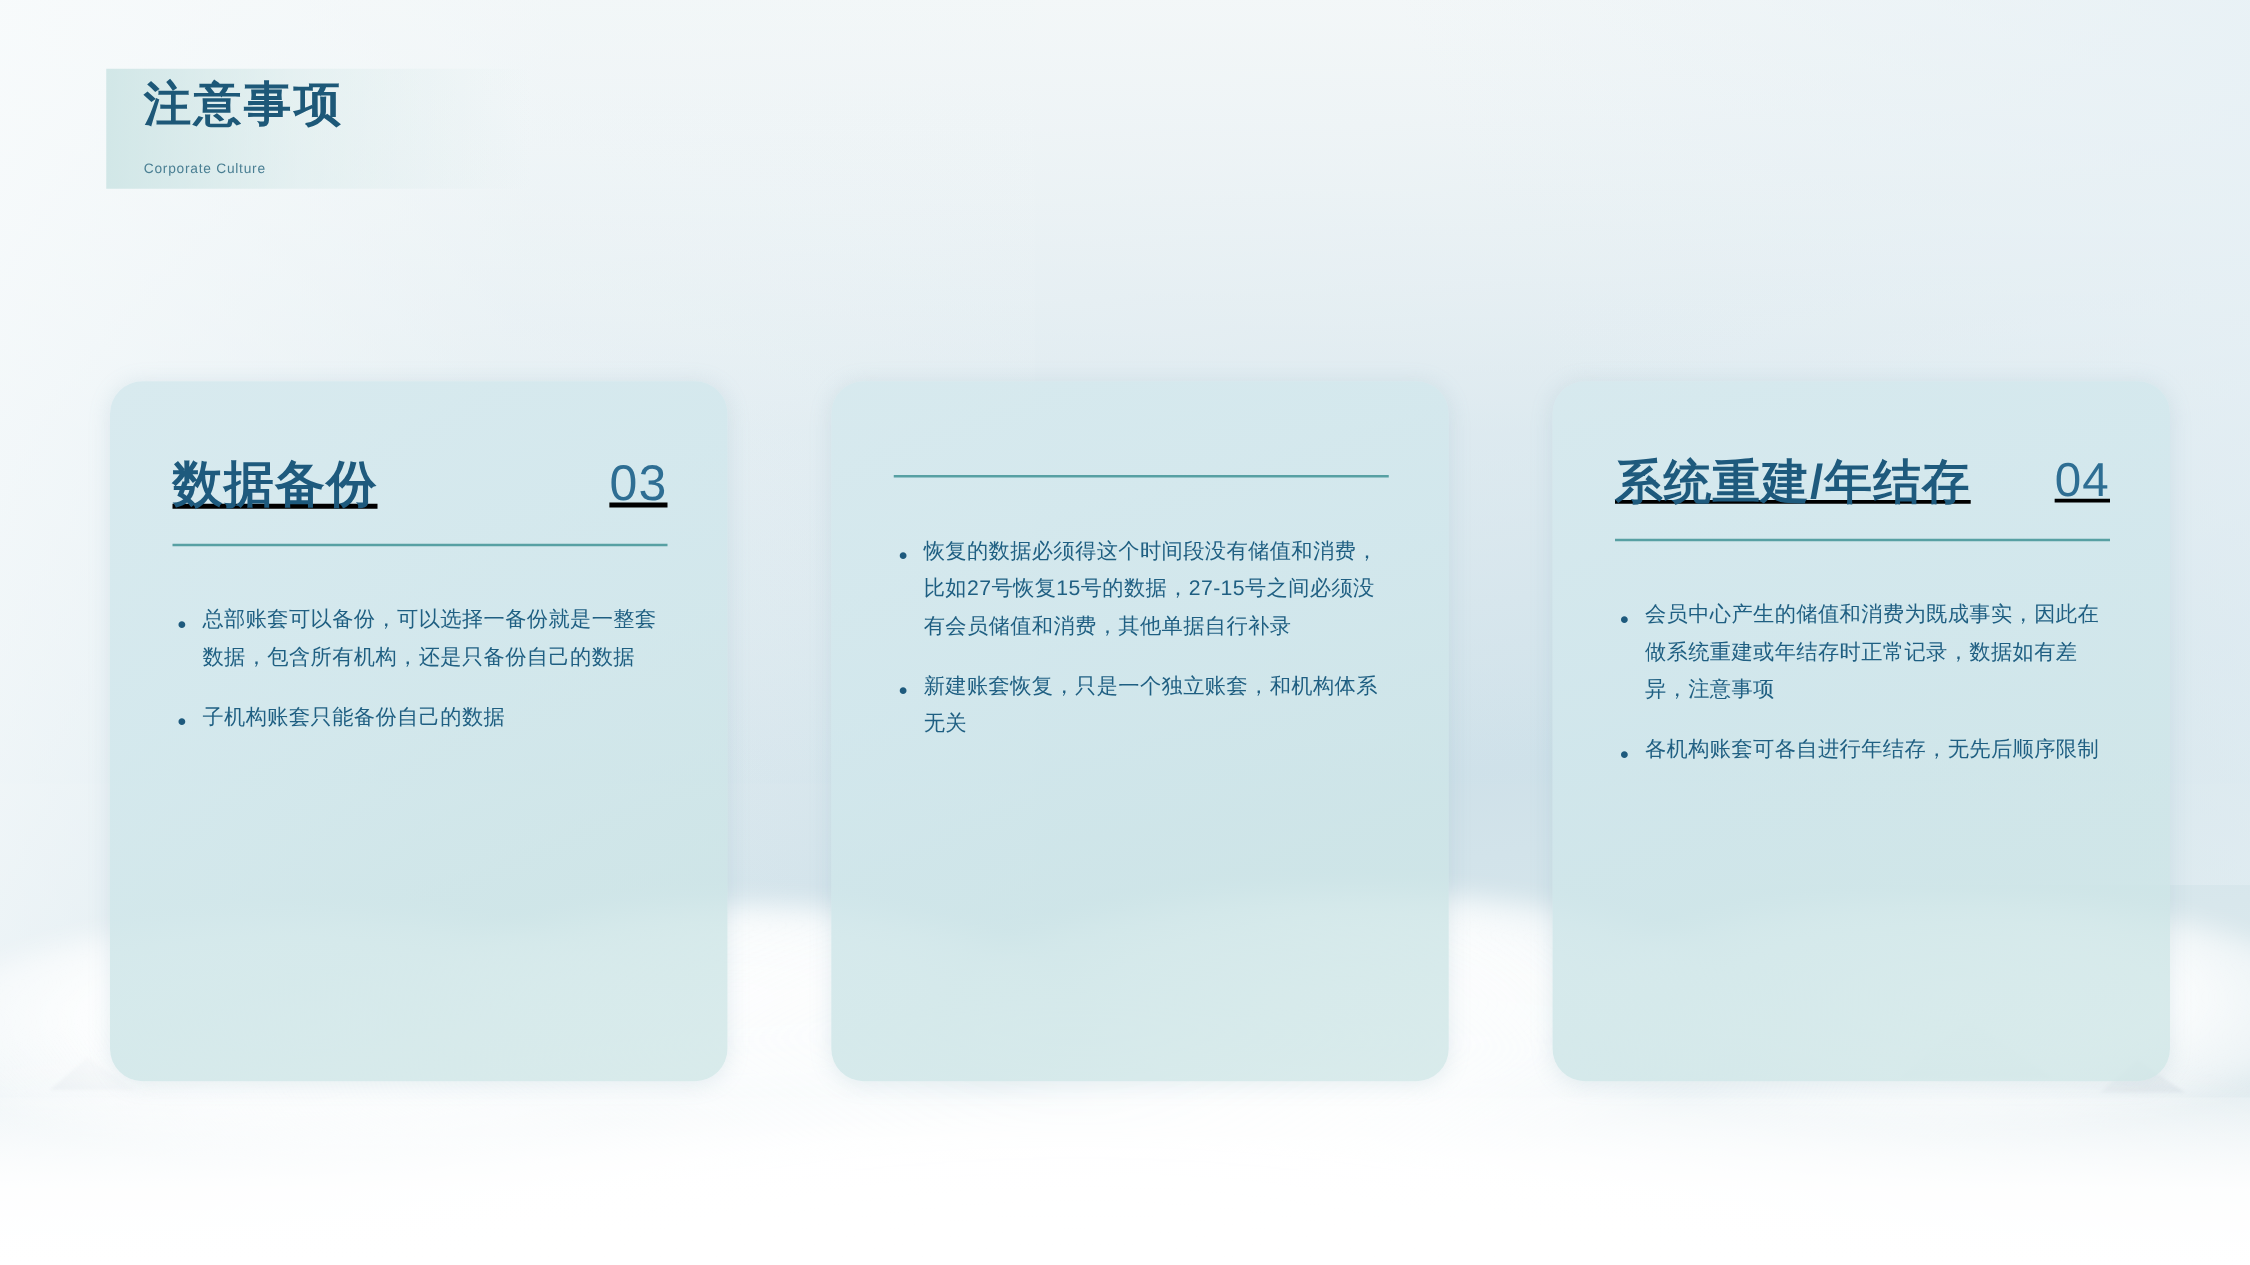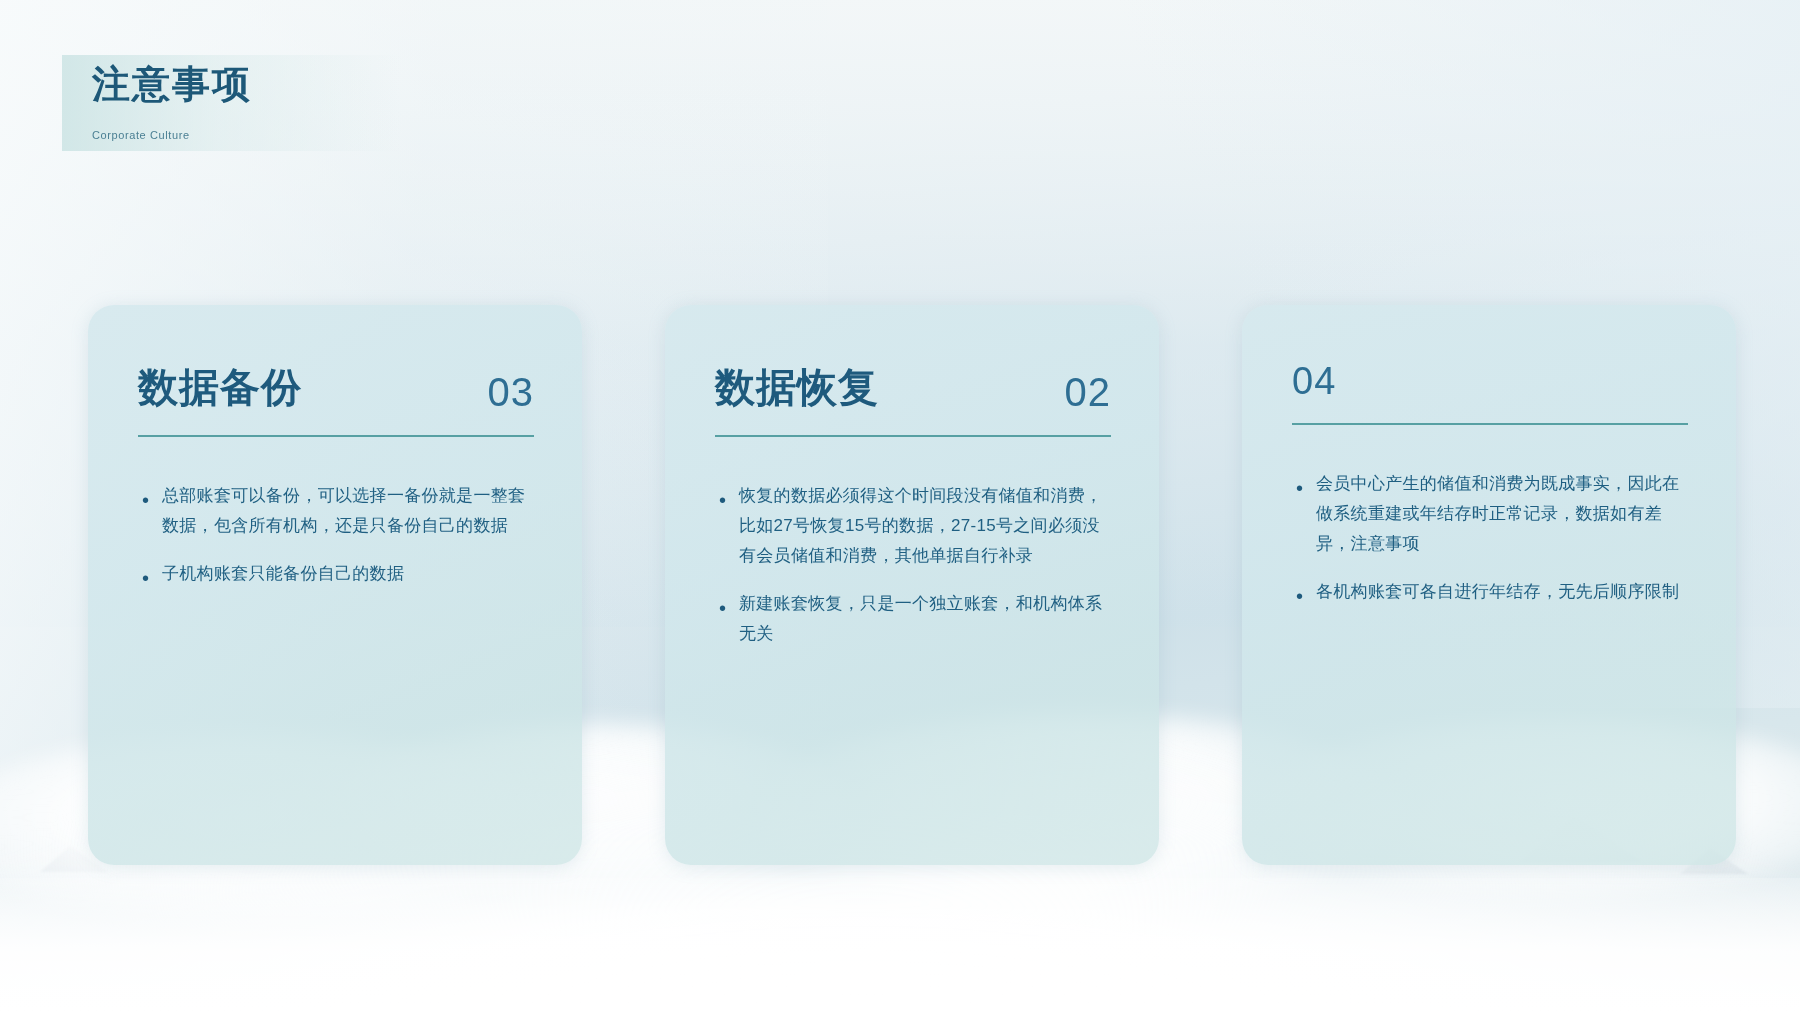--- a/index.html
+++ b/index.html
@@ -53,21 +53,21 @@
     border-right:68px solid transparent;
     border-bottom:46px solid rgba(150,172,185,.42);
     filter:blur(1.2px);
   }
   .peak.small {
     border-left-width:30px; border-right-width:38px; border-bottom-width:26px;
     border-bottom-color:rgba(160,180,192,.34);
   }
 
   
-  .header { position:absolute; left:53px; top:55px; display:flex; align-items:flex-start; }
+  .header { position:absolute; left:76px; top:55px; display:flex; align-items:flex-start; }
   .header-bar { width:9px; background:#3f9a9a; border-radius:1px; }
   .header-plate {
     padding:6px 150px 10px 30px;
     background:linear-gradient(90deg,rgba(196,224,224,.72) 0%,rgba(210,231,231,.42) 45%,rgba(224,238,238,0) 100%);
   }
   .header-title {
     font-size:38px; font-weight:bold; color:#1d5878; letter-spacing:2px; line-height:1.25;
   }
   .header-sub {
     font-size:11px; color:#4a7f93; letter-spacing:.6px; margin-top:20px;
@@ -79,22 +79,23 @@
     display:flex; gap:83px;
   }
   .card {
     width:494px; height:560px;
     border-radius:26px;
     background:linear-gradient(160deg,rgba(214,233,238,.92) 0%,rgba(209,231,236,.88) 40%,rgba(205,229,231,.82) 72%,rgba(203,228,228,.72) 100%);
     box-shadow:0 2px 18px rgba(120,160,175,.18);
     padding:55px 42px 0 42px;
   }
   .card-head {
-    display:flex; align-items:flex-end; justify-content:space-between;
+    display:flex; align-items:center; justify-content:space-between;
     padding:0 6px 0 8px;
+    text-decoration:underline;
   }
   .card-title {
     font-size:40px; font-weight:bold; color:#1e5a7d; letter-spacing:1px; white-space:nowrap;
   }
   .card-num {
     font-size:40px; color:#2e6e93; font-weight:400; letter-spacing:1px;
   }
   .card-rule {
     height:2px; margin:20px 6px 0 8px;
     background:#57a0a3;
@@ -154,39 +155,36 @@
         <div class="bullet-text">总部账套可以备份，可以选择一备份就是一整套数据，包含所有机构，还是只备份自己的数据</div>
       </div>
       <div class="bullet">
         <div class="bullet-dot">•</div>
         <div class="bullet-text">子机构账套只能备份自己的数据</div>
       </div>
     </div>
   </div>
 
   <div class="card">
-    <div class="card-head">
-      <div class="card-title">数据恢复</div>
-      <div class="card-num">02</div>
-    </div>
     <div class="card-rule"></div>
     <div class="bullets">
       <div class="bullet">
         <div class="bullet-dot">•</div>
         <div class="bullet-text">恢复的数据必须得这个时间段没有储值和消费，比如27号恢复15号的数据，27-15号之间必须没有会员储值和消费，其他单据自行补录</div>
       </div>
       <div class="bullet">
         <div class="bullet-dot">•</div>
         <div class="bullet-text">新建账套恢复，只是一个独立账套，和机构体系无关</div>
       </div>
     </div>
   </div>
 
   <div class="card">
     <div class="card-head">
+      <div class="card-title">系统重建/年结存</div>
       <div class="card-num">04</div>
     </div>
     <div class="card-rule"></div>
     <div class="bullets">
       <div class="bullet">
         <div class="bullet-dot">•</div>
         <div class="bullet-text">会员中心产生的储值和消费为既成事实，因此在做系统重建或年结存时正常记录，数据如有差异，注意事项</div>
       </div>
       <div class="bullet">
         <div class="bullet-dot">•</div>

